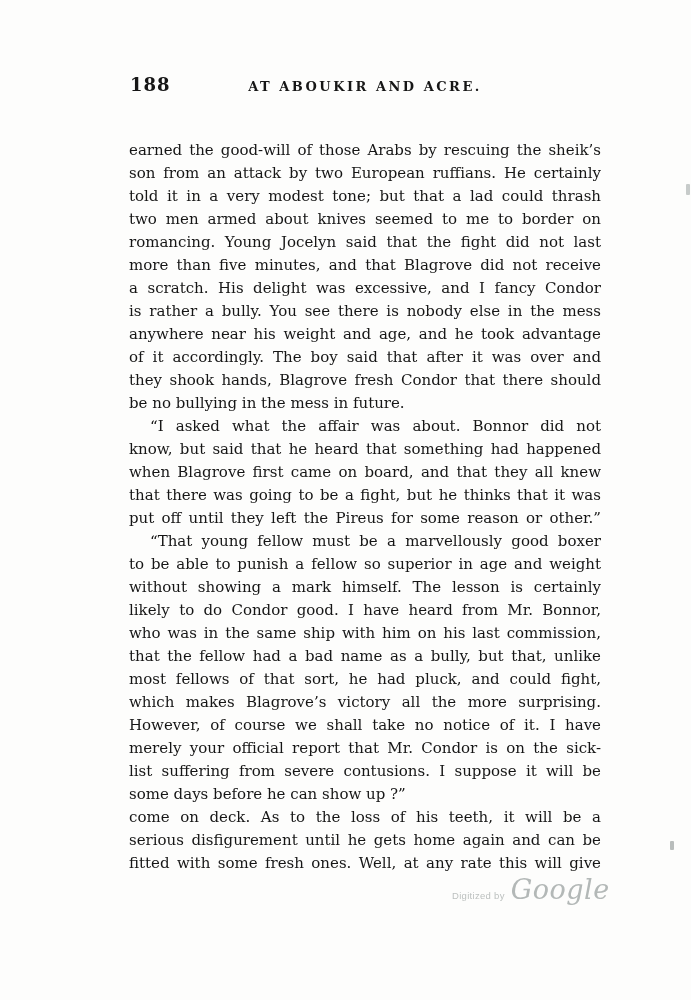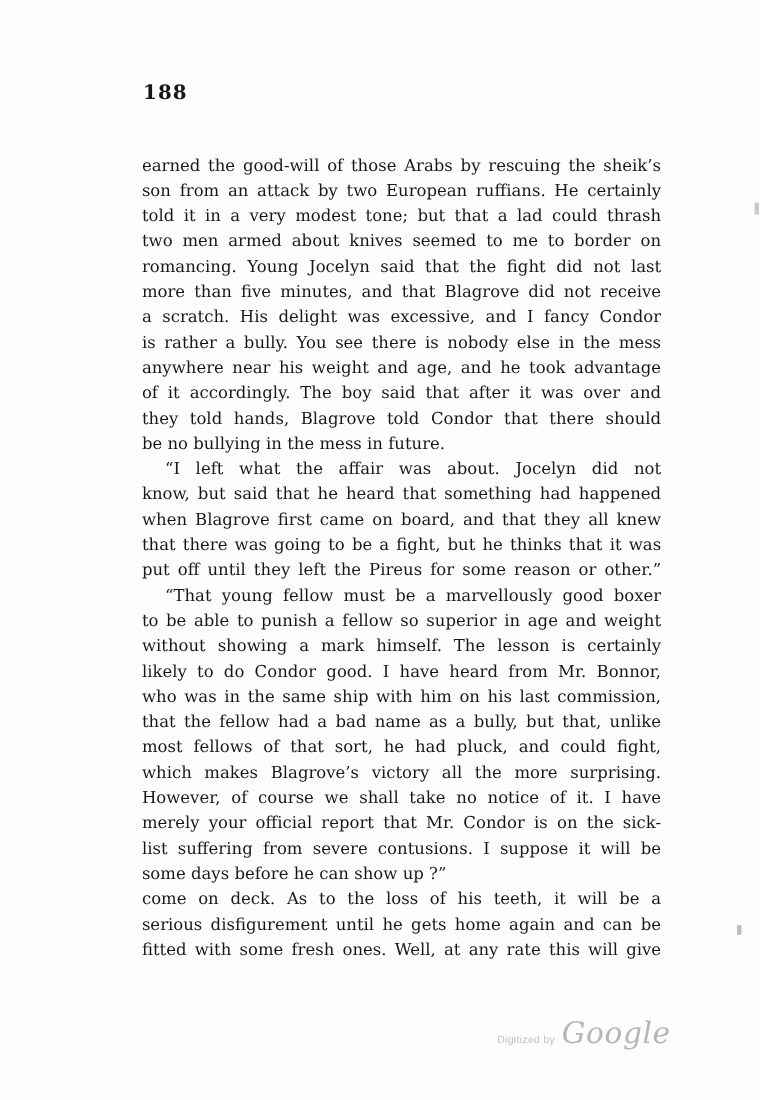--- a/index.html
+++ b/index.html
@@ -56,21 +56,21 @@
   .line.short {
     text-align-last: left;
     -moz-text-align-last: left;
   }
   .line.indent {
     text-indent: 21px;
   }
   .watermark {
     position: absolute;
     left: 452px;
-    top: 924px;
+    top: 874px;
     display: flex;
     align-items: baseline;
     gap: 6px;
   }
   .wm-prefix {
     font-family: "Liberation Sans", sans-serif;
     font-size: 9.5px;
     color: #bcc0bf;
     letter-spacing: 0.3px;
   }
@@ -100,35 +100,36 @@
     background: #b9bdbc;
   }
 </style>
 </head>
 <body>
 
 <div class="page">
 
   <span class="pagenum">188</span>
 
+  <div class="runhead">AT ABOUKIR AND ACRE.</div>
 
   <div class="textblock" id="textblock">
       <div class="line">earned the good-will of those Arabs by rescuing the sheik’s</div>
       <div class="line">son from an attack by two European ruffians.  He certainly</div>
       <div class="line">told it in a very modest tone; but that a lad could thrash</div>
       <div class="line">two men armed about knives seemed to me to border on</div>
       <div class="line">romancing.  Young Jocelyn said that the fight did not last</div>
       <div class="line">more than five minutes, and that Blagrove did not receive</div>
       <div class="line">a scratch.  His delight was excessive, and I fancy Condor</div>
       <div class="line">is rather a bully.  You see there is nobody else in the mess</div>
       <div class="line">anywhere near his weight and age, and he took advantage</div>
       <div class="line">of it accordingly.  The boy said that after it was over and</div>
-      <div class="line">they told hands, Blagrove told Condor that there should</div>
+      <div class="line">they shook hands, Blagrove fresh Condor that there should</div>
       <div class="line short">be no bullying in the mess in future.</div>
-      <div class="line indent">“I left what the affair was about.  Jocelyn did not</div>
+      <div class="line indent">“I asked what the affair was about.  Bonnor did not</div>
       <div class="line">know, but said that he heard that something had happened</div>
       <div class="line">when Blagrove first came on board, and that they all knew</div>
       <div class="line">that there was going to be a fight, but he thinks that it was</div>
       <div class="line">put off until they left the Pireus for some reason or other.”</div>
       <div class="line indent">“That young fellow must be a marvellously good boxer</div>
       <div class="line">to be able to punish a fellow so superior in age and weight</div>
       <div class="line">without showing a mark himself.  The lesson is certainly</div>
       <div class="line">likely to do Condor good.  I have heard from Mr. Bonnor,</div>
       <div class="line">who was in the same ship with him on his last commission,</div>
       <div class="line">that the fellow had a bad name as a bully, but that, unlike</div>

